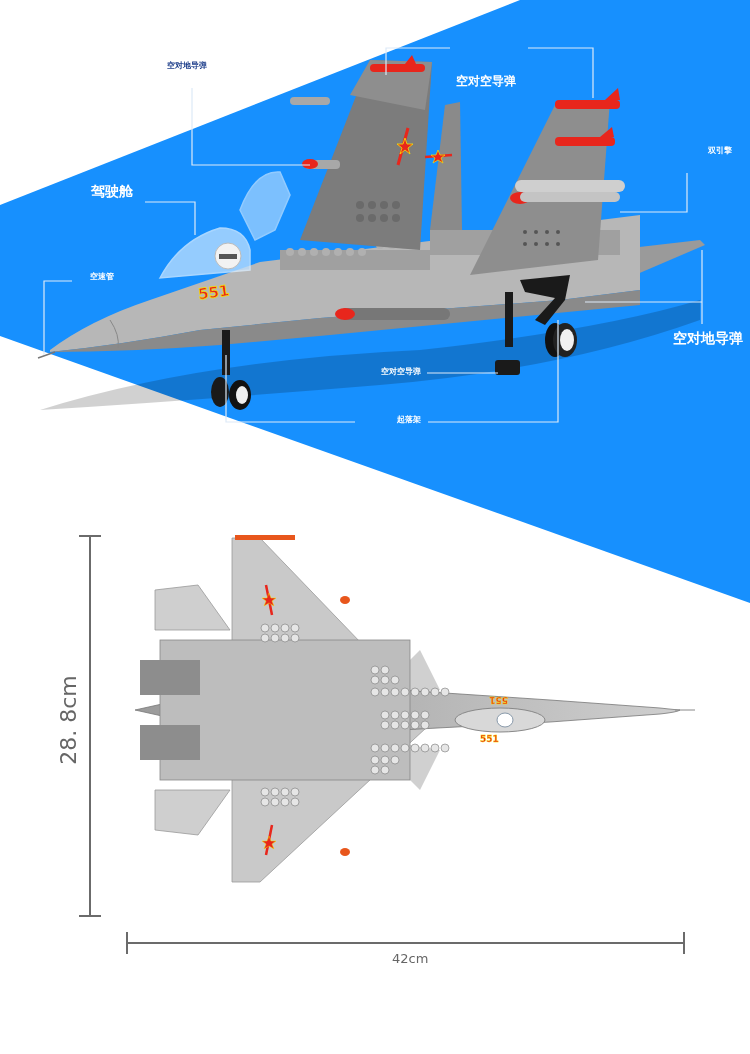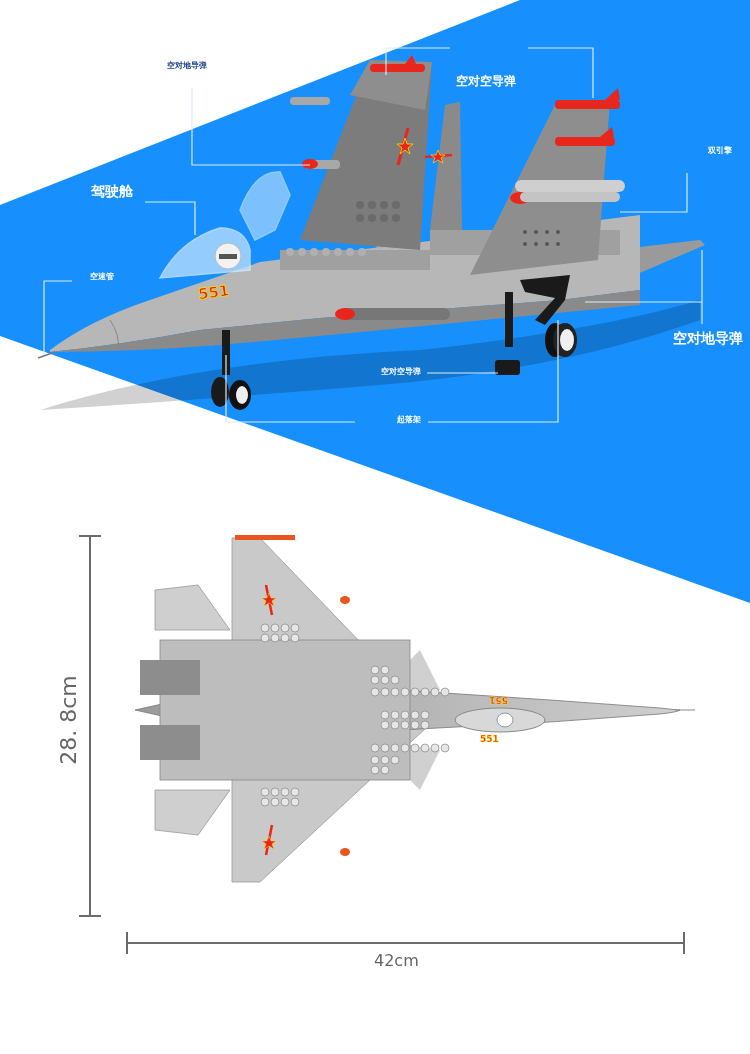--- a/index.html
+++ b/index.html
@@ -264,13 +264,13 @@
     <line x1="90" y1="536" x2="90" y2="916"></line>
     <line x1="79" y1="536" x2="101" y2="536"></line>
     <line x1="79" y1="916" x2="101" y2="916"></line>
     <line x1="127" y1="943" x2="684" y2="943"></line>
     <line x1="127" y1="932" x2="127" y2="954"></line>
     <line x1="684" y1="932" x2="684" y2="954"></line>
   </g>
 </svg>
 
 <div class="dim-label" style="left:37px;top:720px;font-size:22px;transform:translate(0,-50%) rotate(-90deg);transform-origin:center;width:90px;text-align:center;left:23px;">28. 8cm</div>
-<div class="dim-label" style="left:374px;top:951px;font-size:16px;">42cm</div>
+<div class="dim-label" style="left:392px;top:951px;font-size:13px;">42cm</div>
 
 </body></html>

